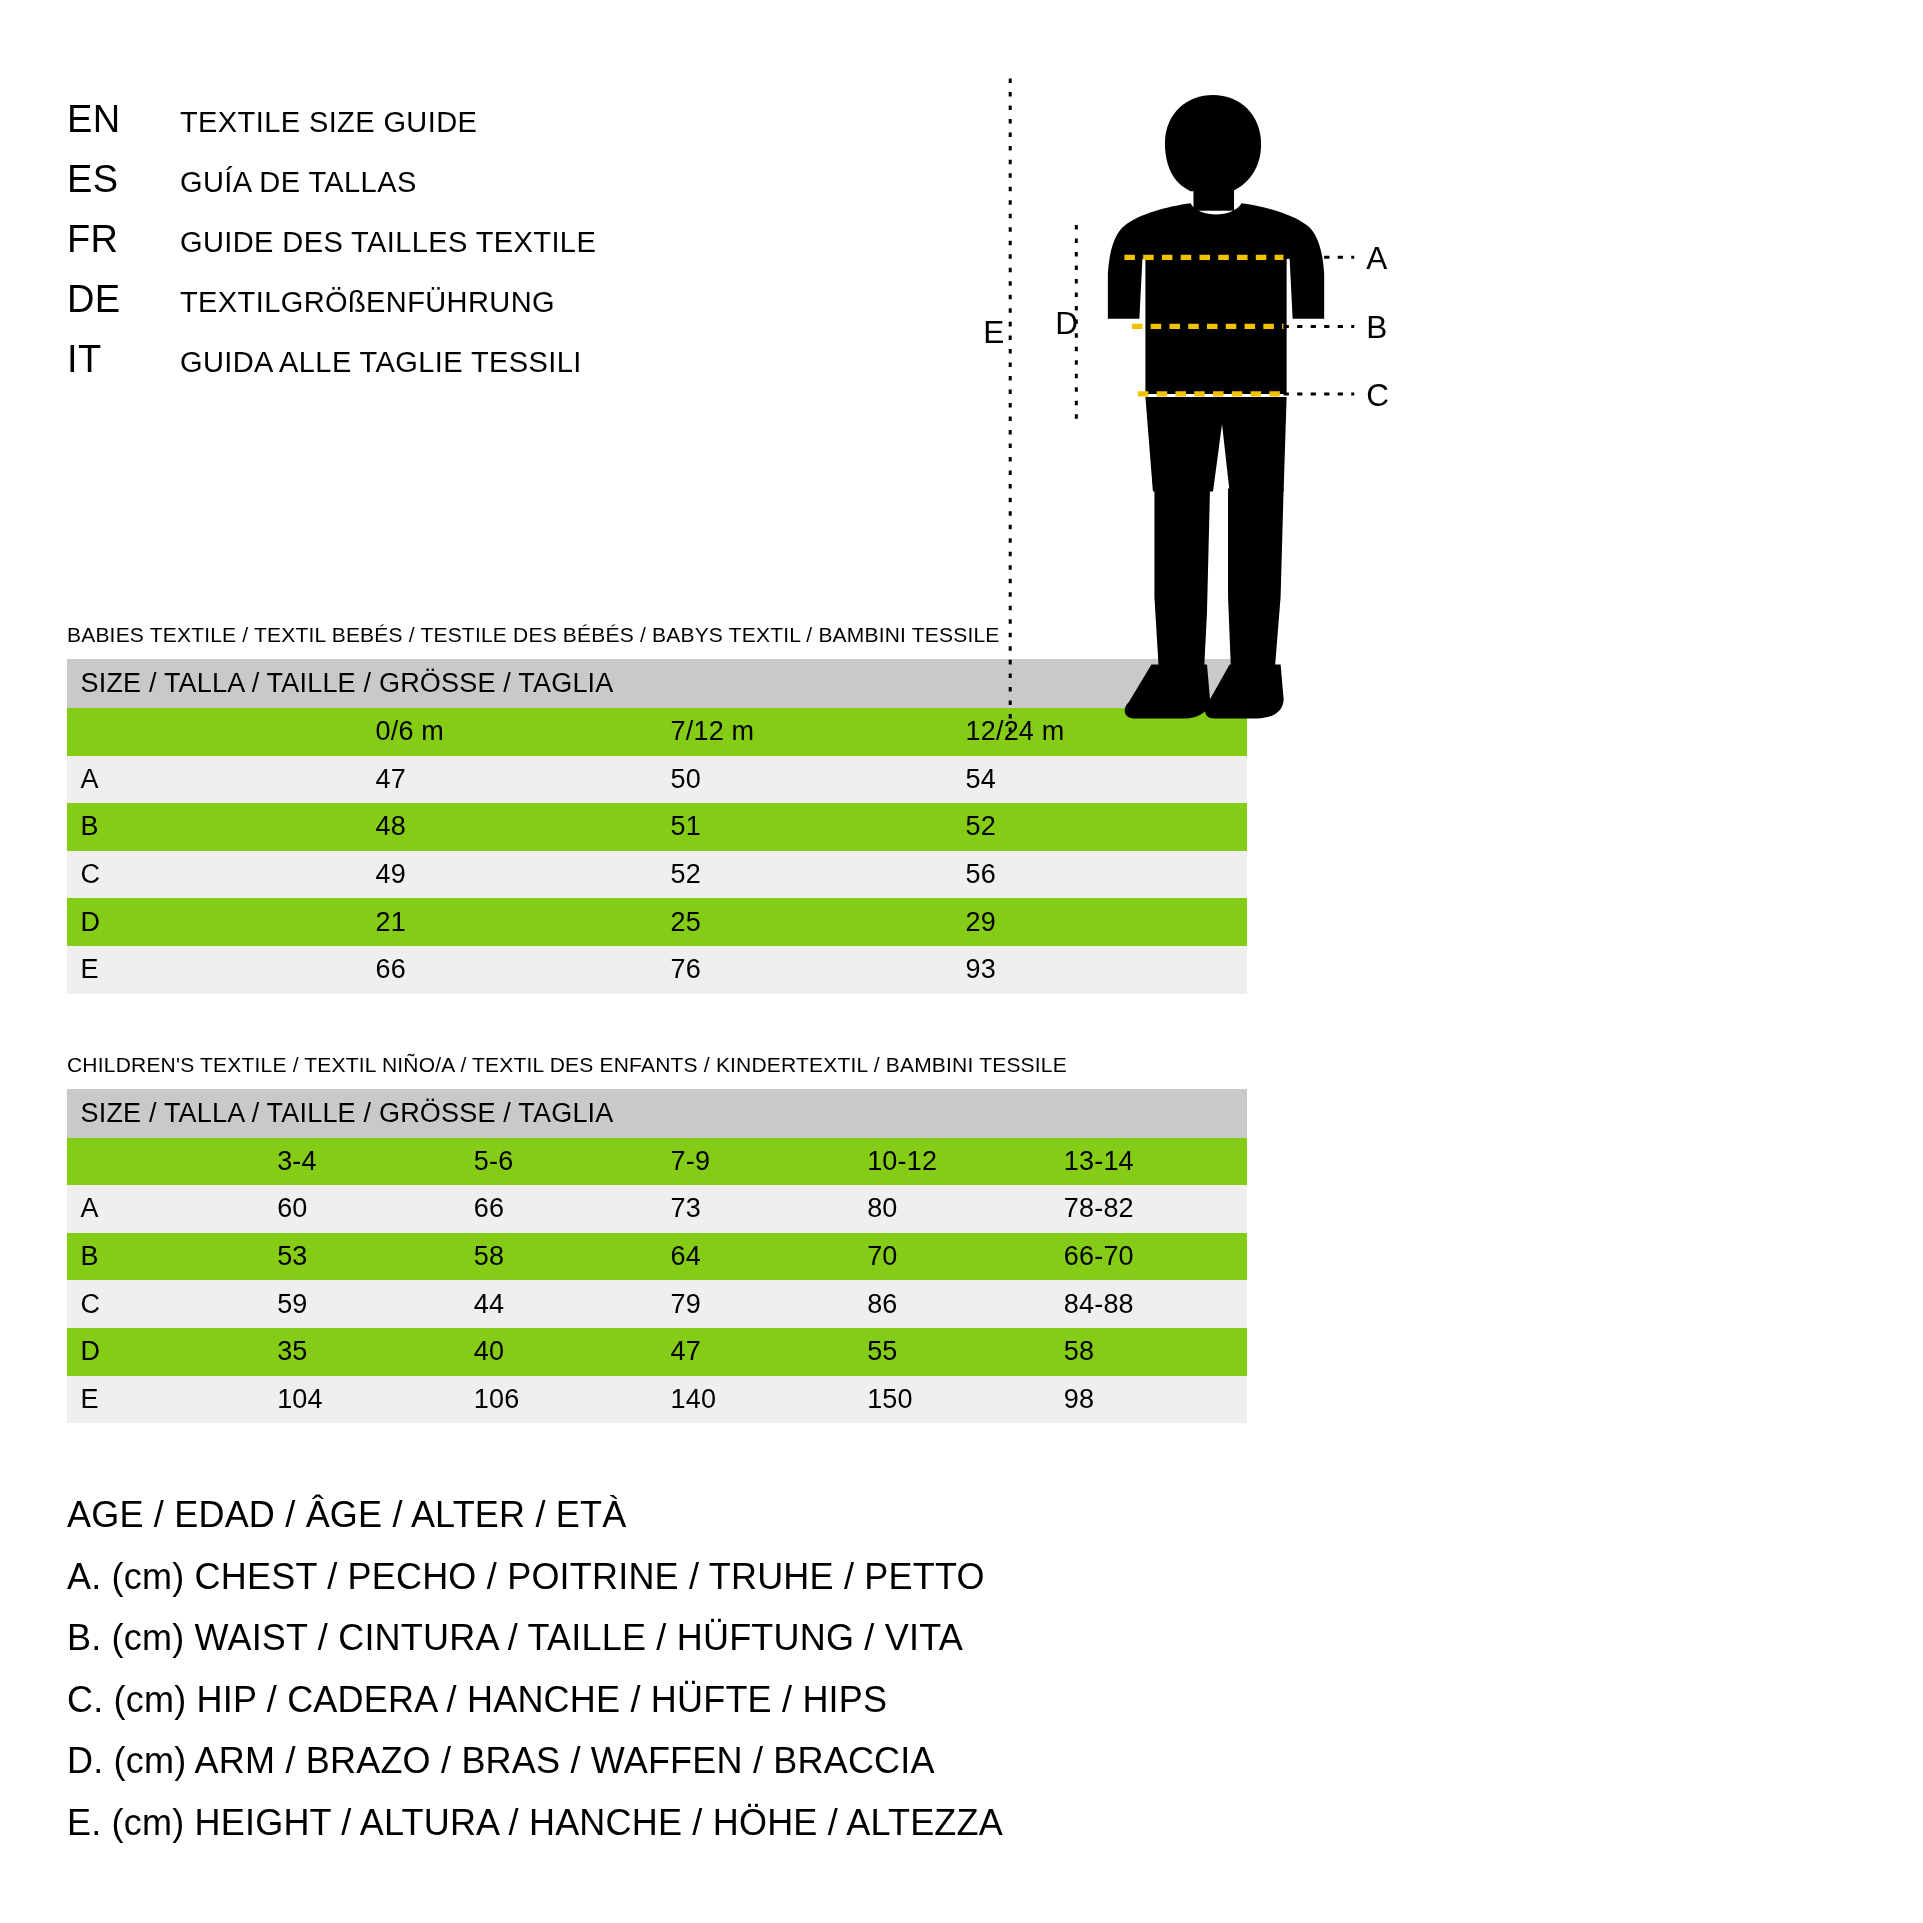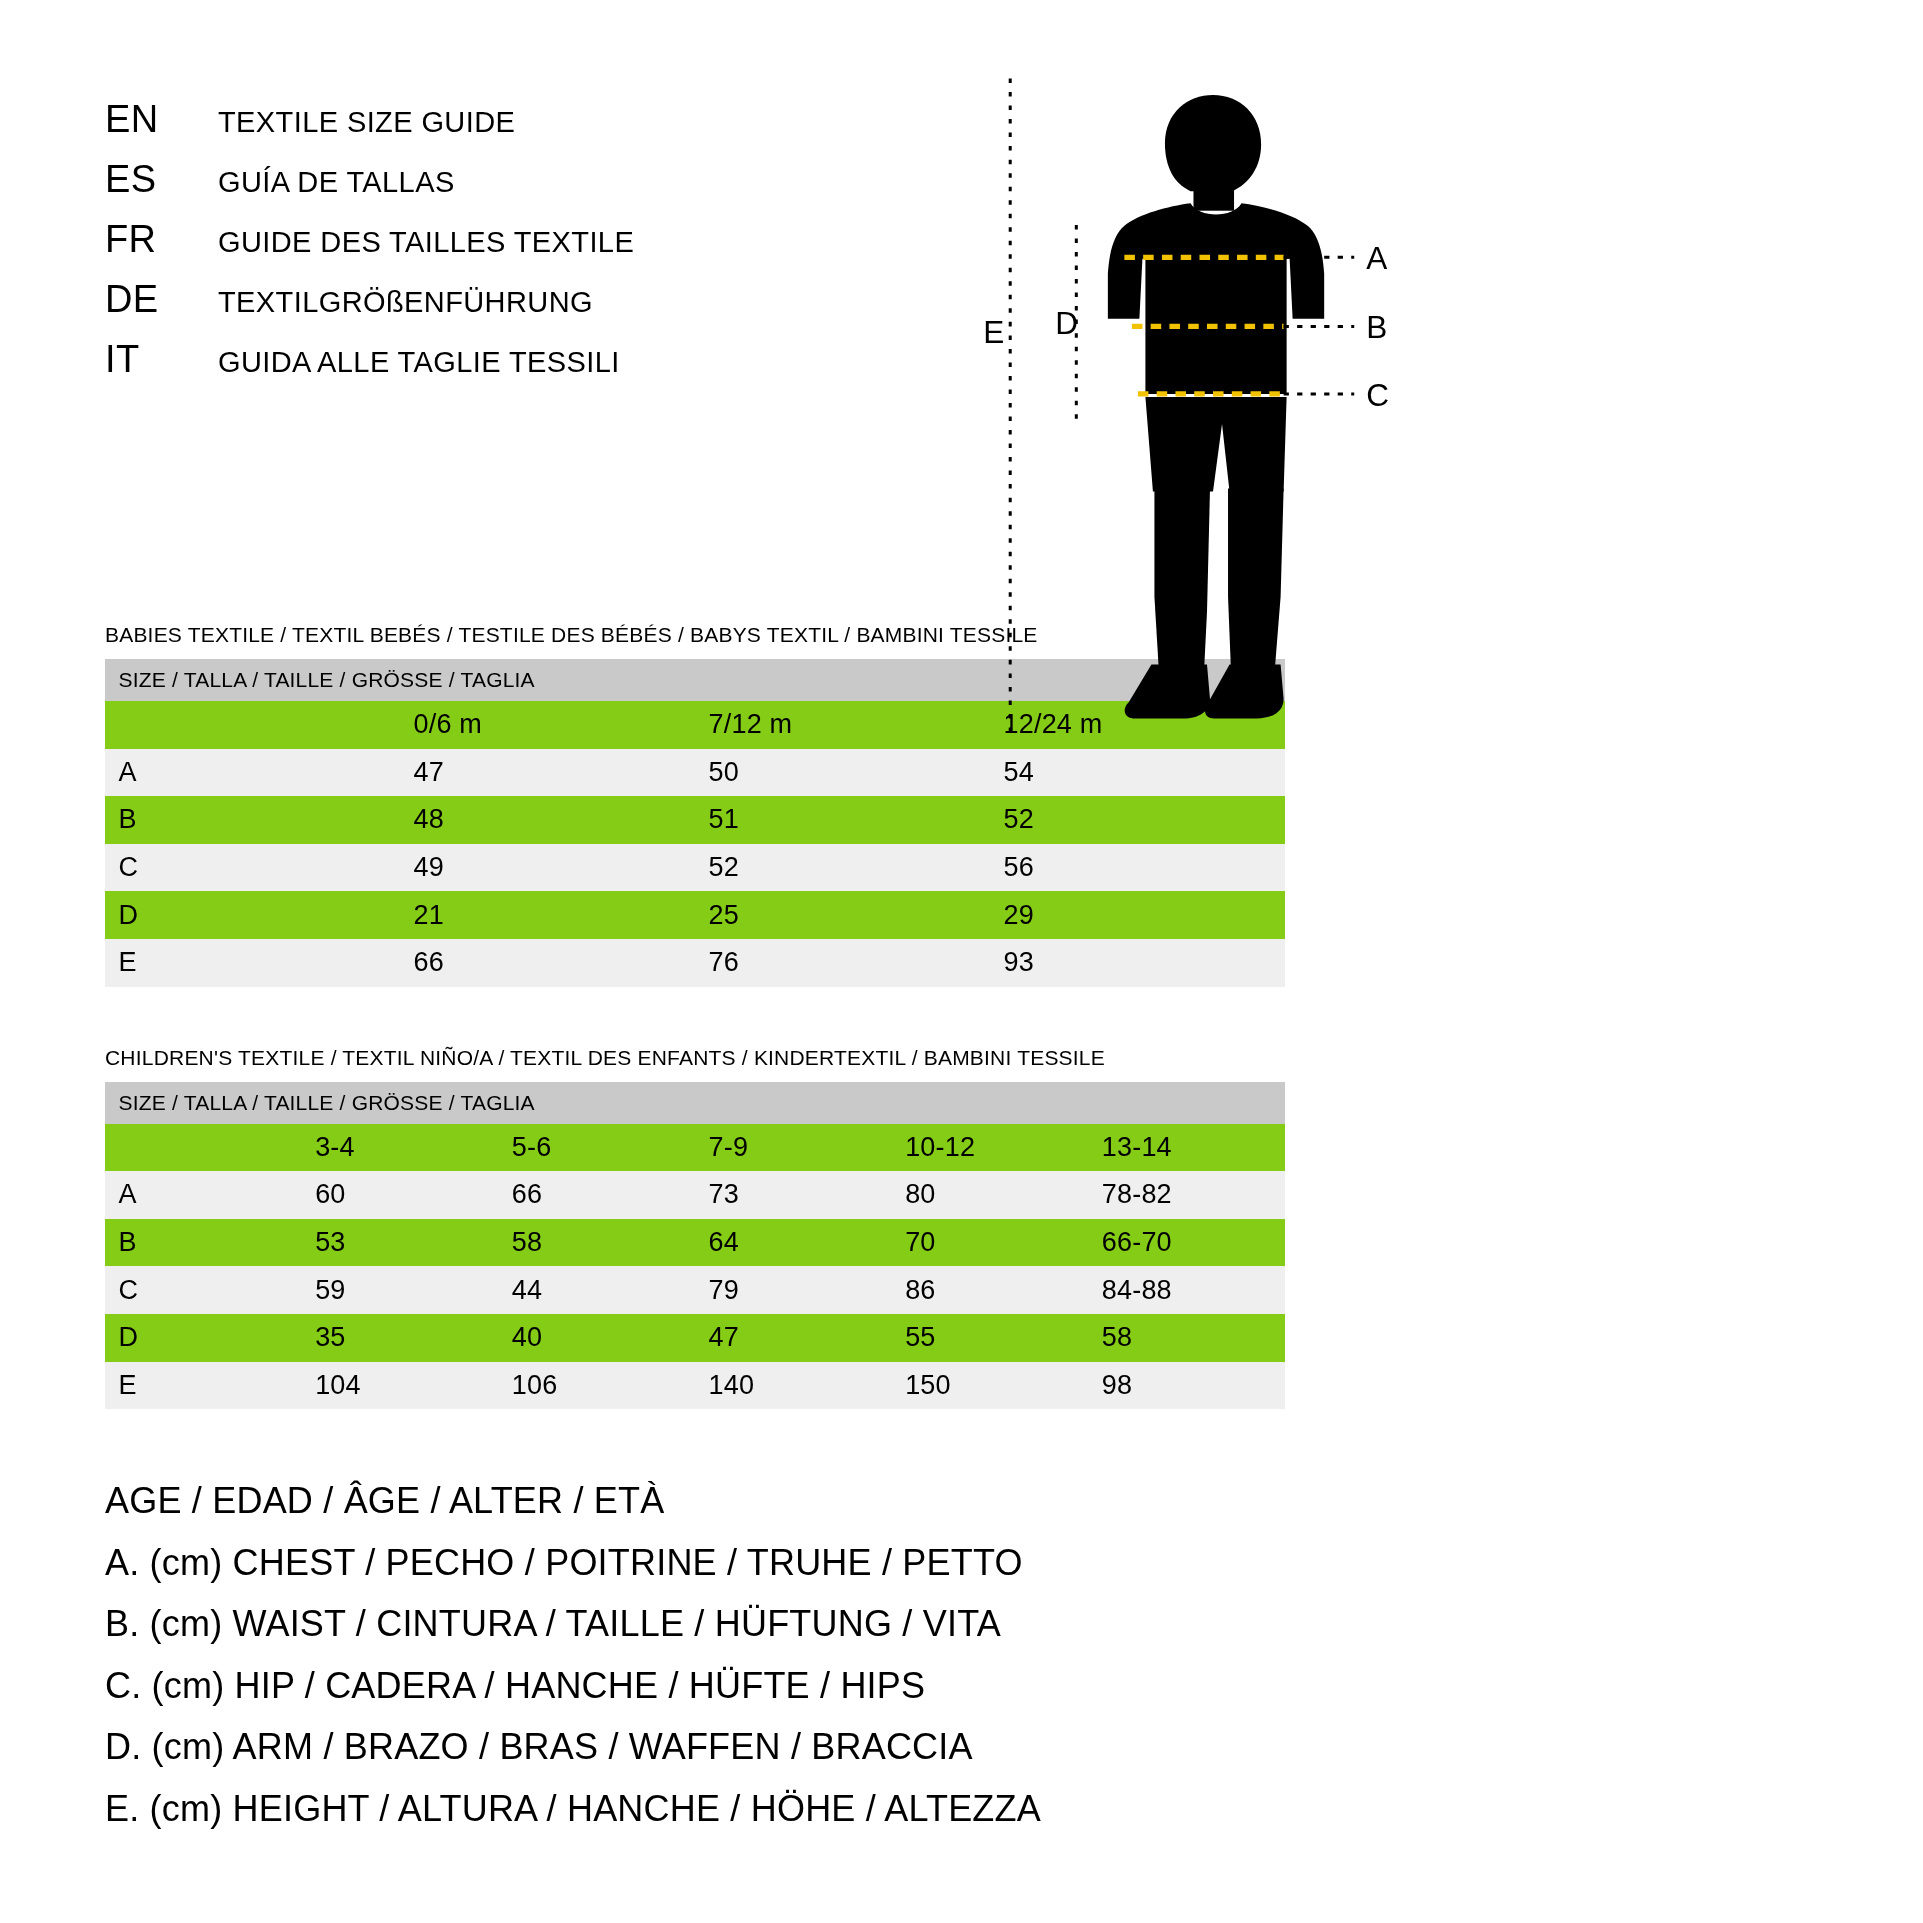--- a/index.html
+++ b/index.html
@@ -14,21 +14,21 @@
     color: #000000;
     position: relative;
     overflow: hidden;
   }
 
   .page {
     position: relative;
     width: 1536px;
     height: 1924px;
     box-sizing: border-box;
-    padding: 83px 105px;
+    padding: 83px 67px;
   }
 
   
   .titles {
     margin-top: 15px;
   }
   .title-row {
     display: flex;
     align-items: baseline;
     height: 60px;
@@ -51,21 +51,21 @@
   }
 
   
   .size-table {
     border-collapse: collapse;
     width: 1180px;
     table-layout: fixed;
   }
   .size-table .hdr-bar td {
     background: #c9c9c9;
-    font-size: 21px;
+    font-size: 27px;
     padding: 9px 13.5px;
     letter-spacing: 0.2px;
   }
   .size-table td {
     font-size: 27px;
     padding: 8.3px 13.5px;
     letter-spacing: 0.2px;
   }
   .size-table tr.shade td {
     background: #efefef;

